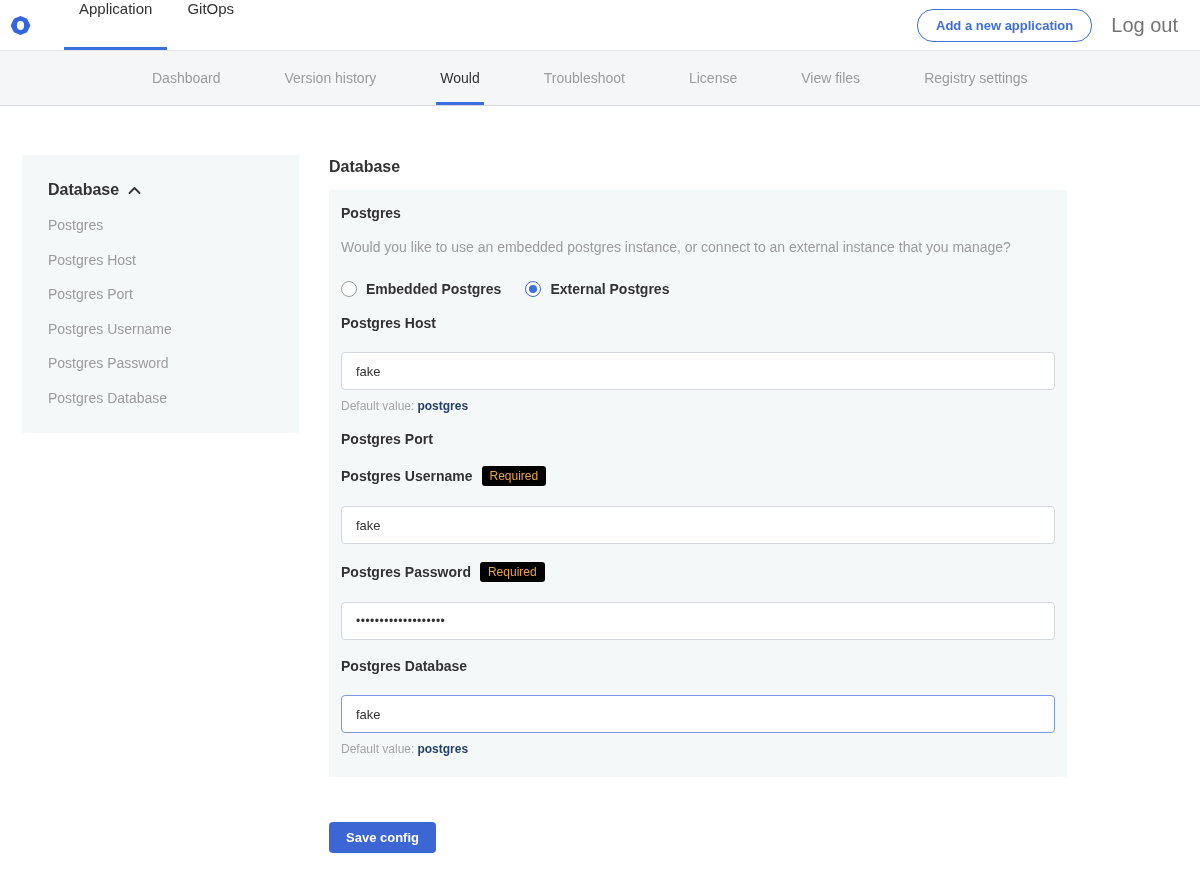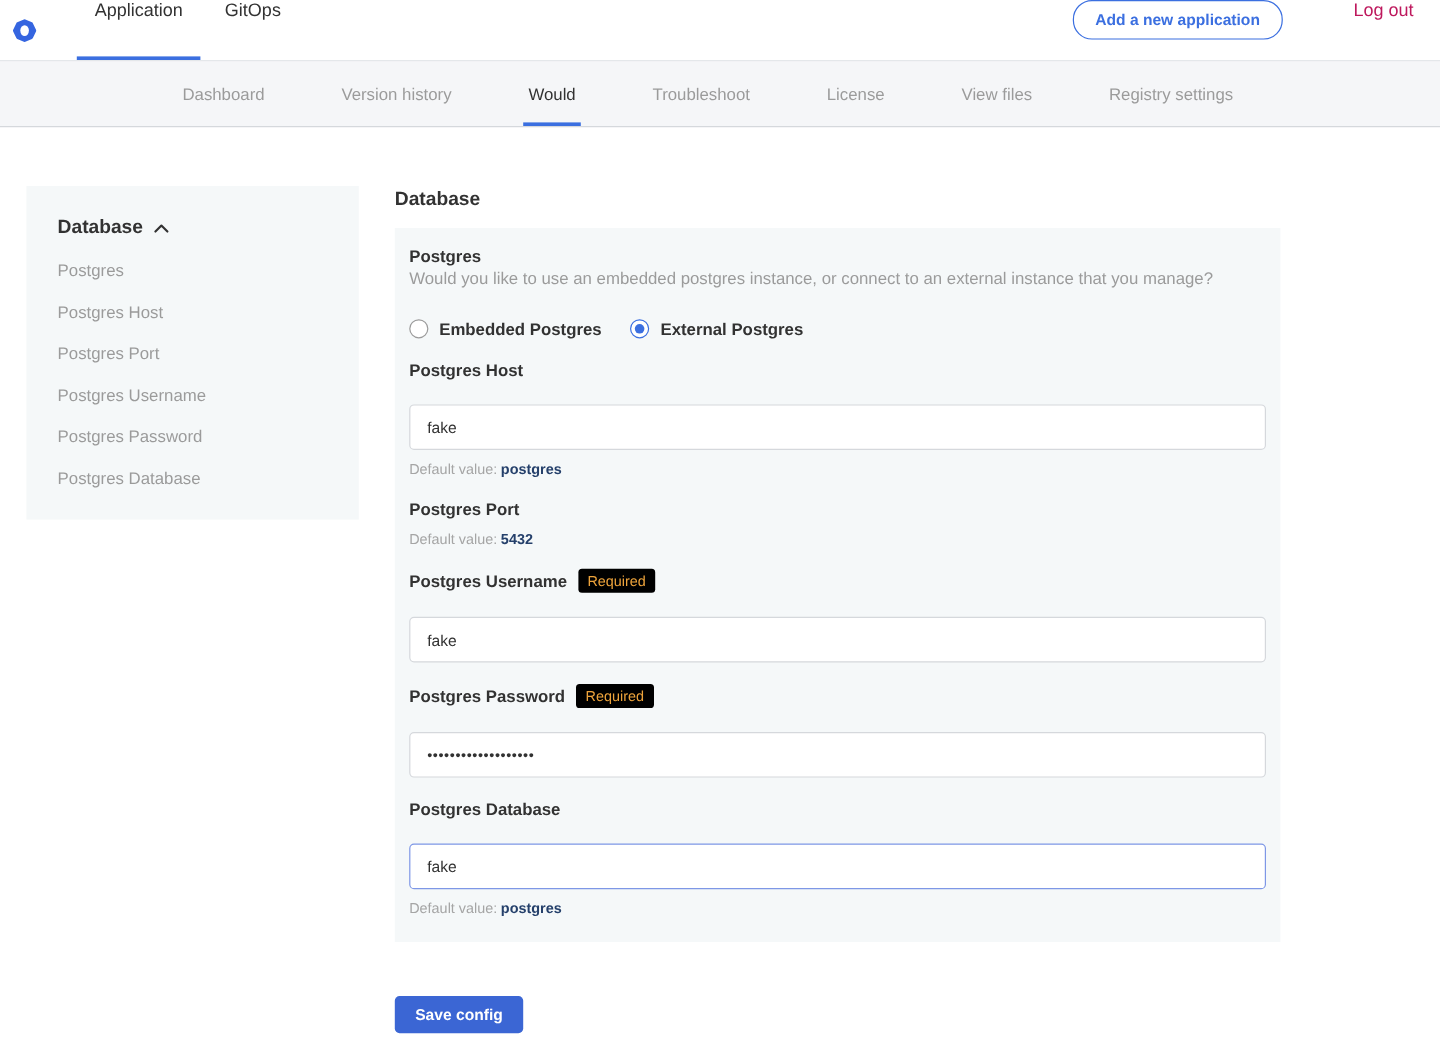--- a/index.html
+++ b/index.html
@@ -27,36 +27,36 @@
     font-size: 15px;
     font-weight: 500;
     color: #323232;
     cursor: pointer;
     border-bottom: 3px solid transparent;
     margin-right: 5px;
   }
   .top-tab.active { border-bottom-color: #3b6fe0; }
   .topbar-right {
     margin-left: auto;
-    display: flex; align-items: flex-start; gap: 40px;
+    display: flex; align-items: center;
   }
   .pill-btn {
     background: #ffffff;
     border: 1px solid #3b6fe0;
     color: #3b6fe0;
     font-size: 13px;
     font-weight: bold;
     font-family: "Liberation Sans", "DejaVu Sans", sans-serif;
     border-radius: 16px;
     padding: 8px 18px;
     cursor: pointer;
   }
   .logout {
-    font-size: 15px;
-    color: #be185d;
+    font-size: 20px;
+    color: #737373;
     margin: 0 22px 0 19px;
     cursor: pointer;
   }
 
   
   .subnav {
     height: 56px;
     background: #f5f6f8;
     border-top: 1px solid #e4e7ea;
     border-bottom: 1px solid #d5d8dc;
@@ -127,21 +127,21 @@
     background: #f5f8f9;
     padding: 15px 12px 21px 12px;
   }
   .group-label {
     font-size: 14px;
     font-weight: bold;
     color: #323232;
     line-height: 17px;
   }
   .help-text {
-    margin-top: 0;
+    margin-top: 15px;
     font-size: 14px;
     line-height: 20px;
     color: #9b9b9b;
   }
   .radio-row {
     display: flex;
     align-items: center;
     margin-top: 24px;
     gap: 24px;
   }
@@ -302,21 +302,20 @@
 
       <div class="field-label-row">
         <span class="field-label">Postgres Host</span>
       </div>
       <input class="text-input" type="text" value="fake" style="">
       <div class="default-line"><span>Default value:</span><b>postgres</b></div>
 
       <div class="field-label-row">
         <span class="field-label">Postgres Port</span>
       </div>
-      <div class="default-line"><span>Default value:</span><b>5432</b></div>
 
       <div class="field-label-row">
         <span class="field-label">Postgres Username</span>
         <span class="required-badge">Required</span>
       </div>
       <input class="text-input" type="text" value="fake" style="">
 
       <div class="field-label-row">
         <span class="field-label">Postgres Password</span>
         <span class="required-badge">Required</span>

